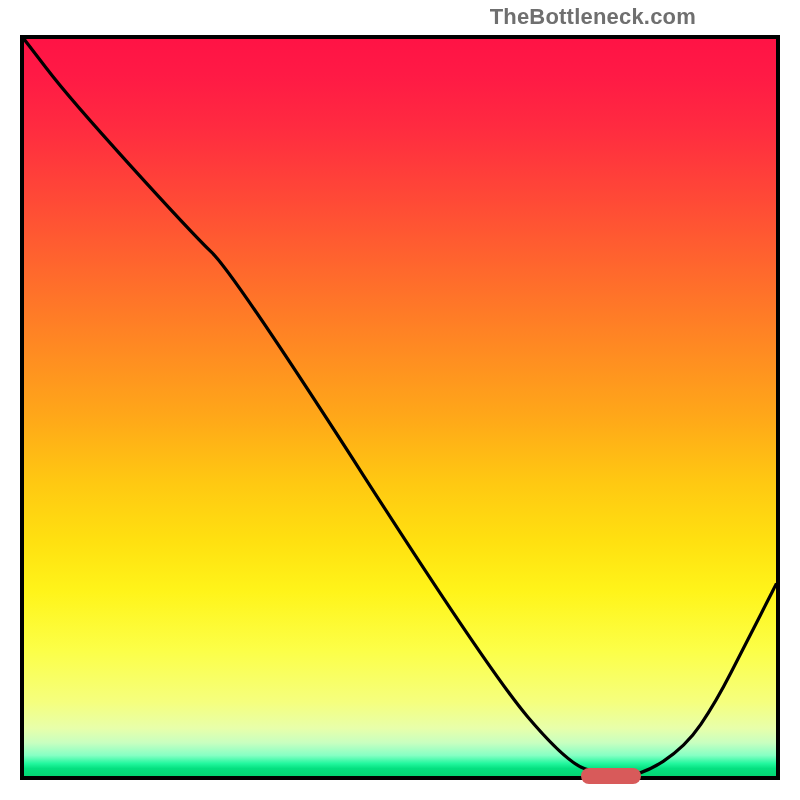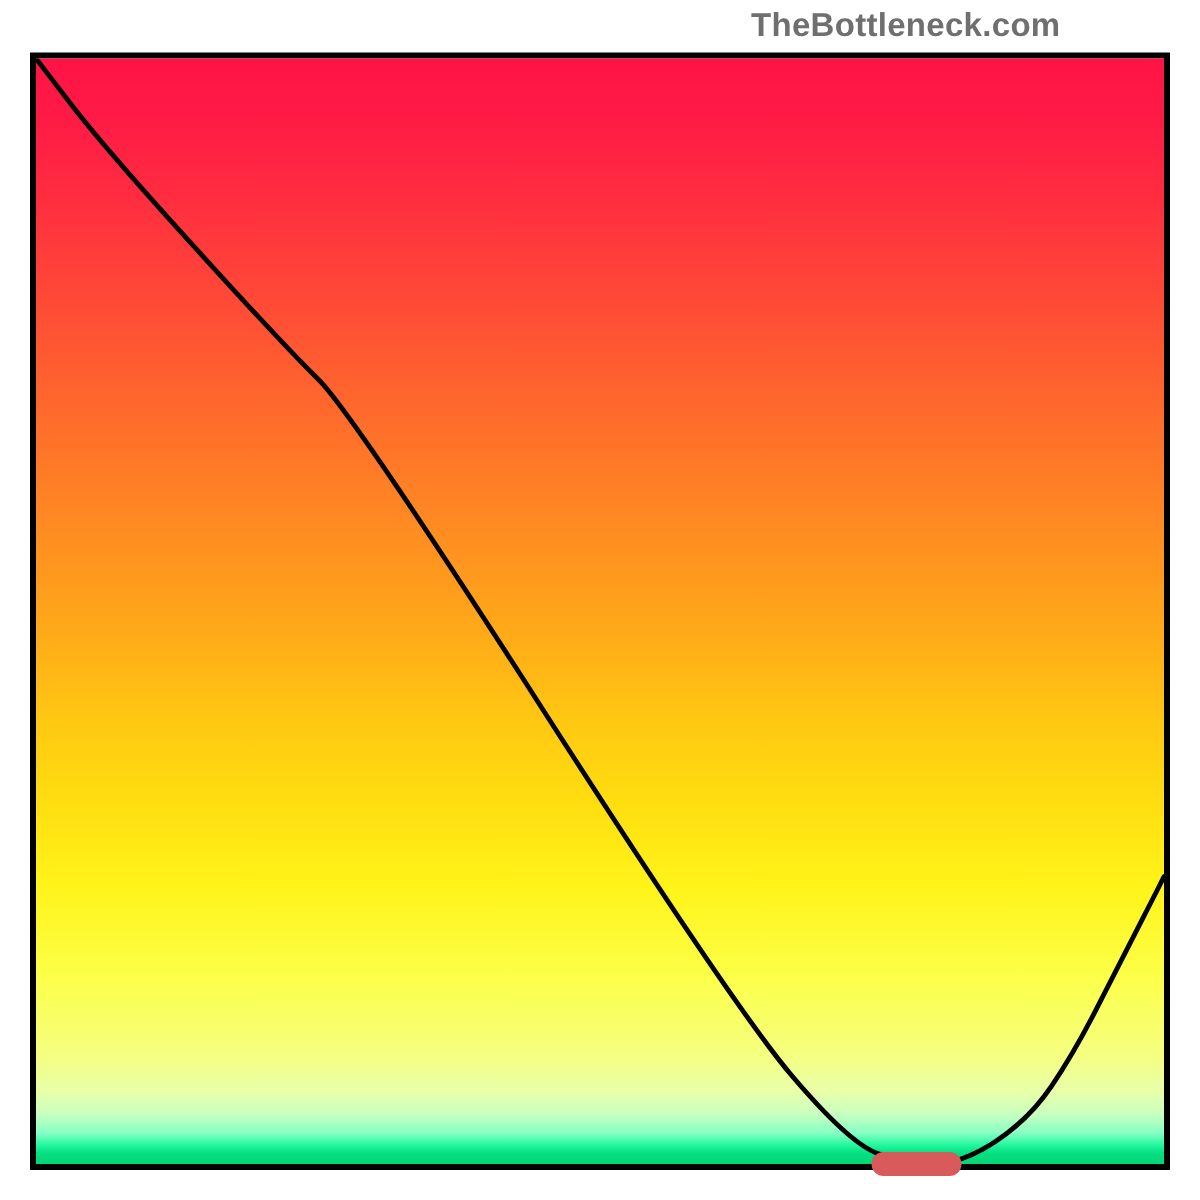--- a/index.html
+++ b/index.html
@@ -8,21 +8,20 @@
     width: 800px;
     height: 800px;
     overflow: hidden;
     background: #ffffff;
     font-family: Arial, Helvetica, sans-serif;
   }
   .stage {
     position: relative;
     width: 708px;
     height: 800px;
-    padding-left: 11px;
   }
   .watermark {
     position: absolute;
     top: 4px;
     right: 12px;
     font-size: 22px;
     font-weight: 600;
     color: #6f6f6f;
     letter-spacing: 0.2px;
     z-index: 30;

